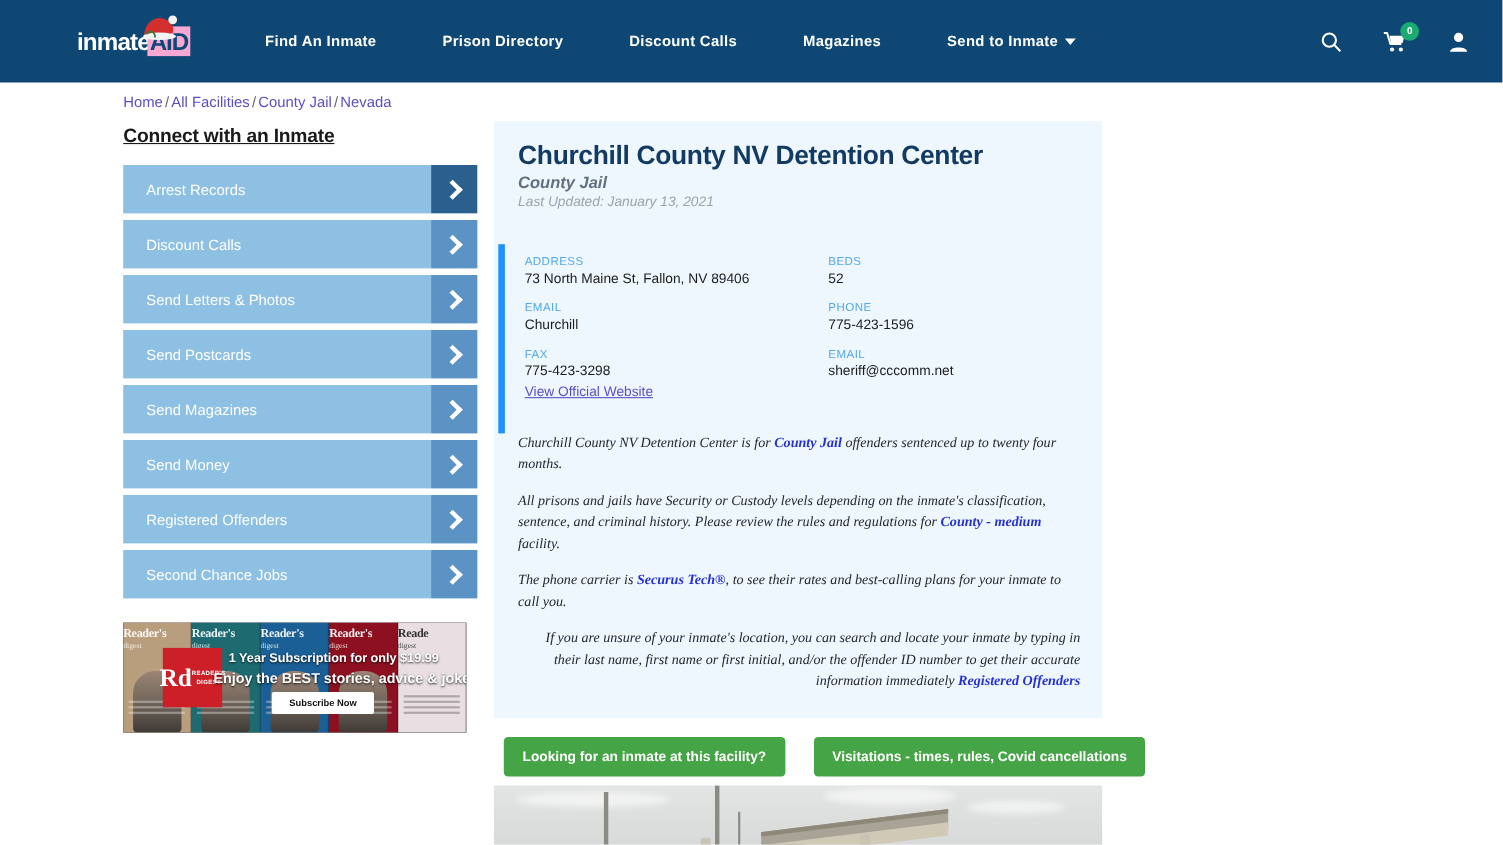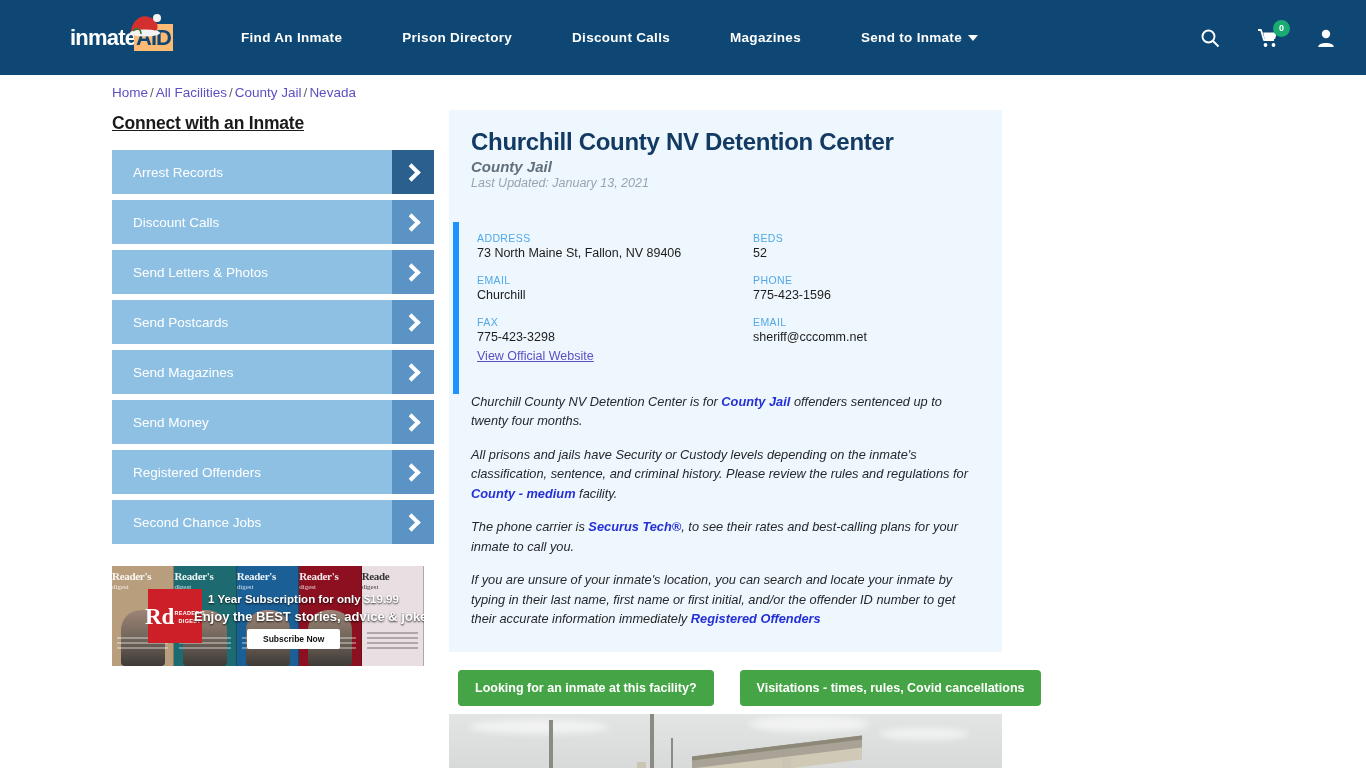--- a/index.html
+++ b/index.html
@@ -32,21 +32,21 @@
     font-size: 22px;
     font-weight: bold;
     color: #ffffff;
     letter-spacing: -0.8px;
     line-height: 1;
     white-space: nowrap;
     position: relative;
     z-index: 2;
   }
   .logo-aid {
-    background: #fdba74;
+    background: #f9a8d4;
     color: #0e4773;
     padding: 1px 2px;
     letter-spacing: -1px;
     margin-left: -2px;
   }
   .santa-hat {
     position: absolute;
     left: 57px; top: -5px;
     width: 34px; height: 24px;
     z-index: 3;
@@ -323,29 +323,30 @@
   .official-link {
     display: inline-block;
     margin-top: 5px;
     font-size: 12.5px;
     color: #5b4fc4;
     text-decoration: underline;
   }
 
   .body-copy {
     padding: 14px 20px 6px 22px;
+    font-family: Liberation Serif, serif;
   }
   .body-copy p {
     font-size: 12.8px;
     font-style: italic;
     color: #25282b;
     line-height: 1.52;
     margin: 0 0 14px 0;
   }
-  .body-copy p:last-child { margin-bottom: 4px; }
+  .body-copy p:last-child { margin-bottom: 4px; text-align: right; }
   .inline-link {
     color: #2430d6;
     font-weight: bold;
     font-style: italic;
     text-decoration: none;
   }
 
   
   .cta-row {
     position: absolute;

